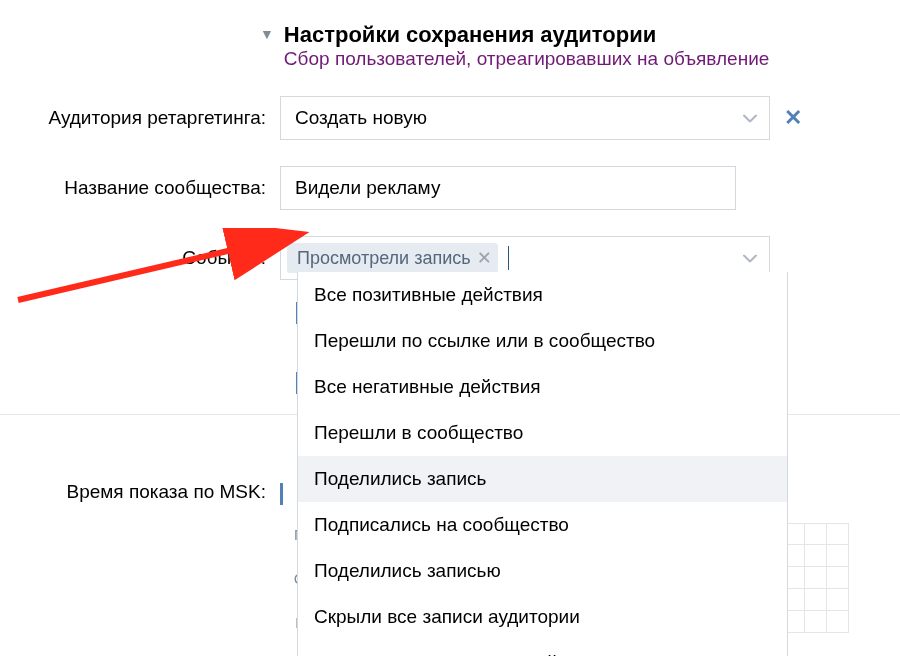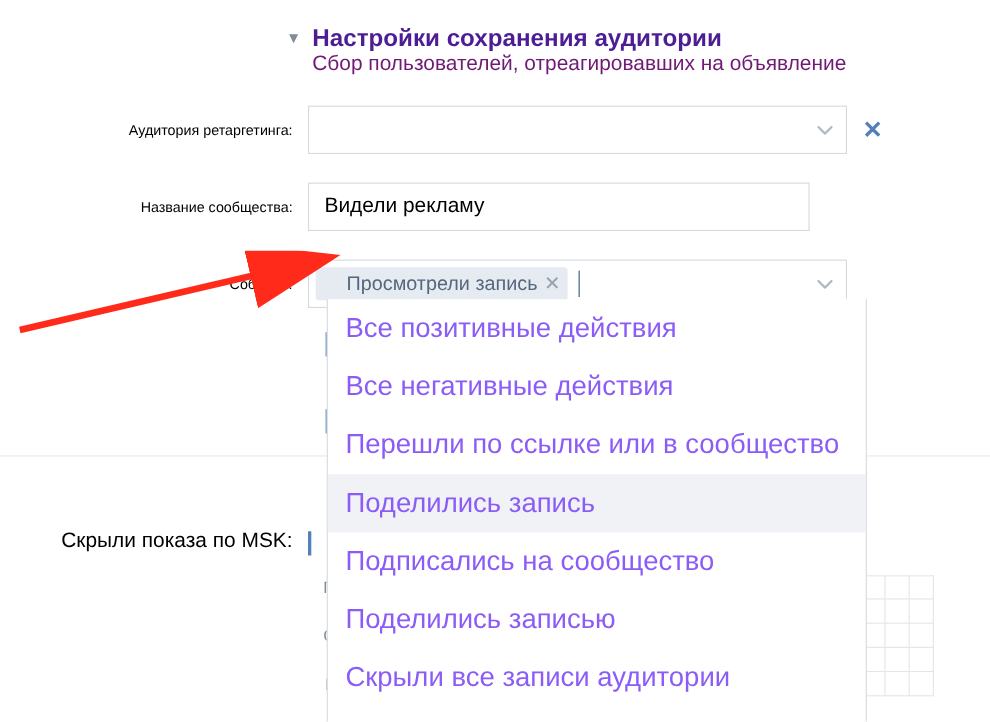--- a/index.html
+++ b/index.html
@@ -28,37 +28,37 @@
       font-size: 14px;
       margin-top: 4px;
     }
     .section-titles {
       display: flex;
       flex-direction: column;
     }
     .section-title {
       font-size: 22px;
       font-weight: 700;
-      color: #4c1d95;
+      color: #000000;
     }
     .section-subtitle {
       font-size: 19px;
       color: #701a75;
       margin-top: 0;
     }
     .form-row {
       display: flex;
       align-items: center;
       margin-top: 26px;
     }
     .form-label {
       width: 280px;
       text-align: right;
       padding-right: 14px;
-      font-size: 13px;
+      font-size: 19px;
       color: #000;
     }
     .select-wrap {
       position: relative;
       width: 490px;
       height: 44px;
       border: 1px solid #d3d9de;
       background: #fff;
       display: flex;
       align-items: center;
@@ -98,21 +98,21 @@
       display: flex;
       align-items: center;
       padding: 0 40px 0 6px;
     }
     .token {
       display: flex;
       align-items: center;
       background: #e5ebf1;
       color: #55677d;
       font-size: 18px;
-      padding: 4px 6px 4px 28px;
+      padding: 4px 6px 4px 10px;
       border-radius: 3px;
       gap: 6px;
     }
     .token-x {
       color: #99a2ad;
       font-size: 18px;
       font-weight: 400;
       cursor: pointer;
     }
     .cursor-bar {
@@ -126,22 +126,22 @@
       left: 297px;
       top: 272px;
       width: 491px;
       border: 1px solid #d3d9de;
       border-top: none;
       background: #fff;
       z-index: 10;
     }
     .dropdown-item {
       padding: 12px 16px;
-      font-size: 25px;
-      color: #8b5cf6;
+      font-size: 19px;
+      color: #000000;
       cursor: pointer;
     }
     .dropdown-item.highlighted {
       background: #f0f2f5;
     }
     .divider {
       position: absolute;
       left: 0;
       top: 414px;
       width: 900px;
@@ -216,20 +216,21 @@
   <span class="collapse-icon">▼</span>
   <div class="section-titles">
     <div class="section-title">Настройки сохранения аудитории</div>
     <div class="section-subtitle">Сбор пользователей, отреагировавших на объявление</div>
   </div>
 </div>
 
 <div class="form-row">
   <div class="form-label">Аудитория ретаргетинга:</div>
   <div class="select-wrap">
+    <span>Создать новую</span>
     <span class="select-chevron">
       <svg width="14" height="8" viewBox="0 0 14 8">
           <path d="M1 1 L7 7 L13 1" stroke="#aeb7c2" stroke-width="2" fill="none" stroke-linecap="round"></path>
         </svg>
     </span>
   </div>
   <span class="remove-x">✕</span>
 </div>
 
 <div class="form-row">
@@ -251,33 +252,34 @@
         </svg>
     </span>
   </div>
 </div>
 
 <div class="blue-tick" style="top:302px"></div>
 <div class="blue-tick" style="top:372px"></div>
 
 <div class="dropdown" id="dropdown">
     <div class="dropdown-item">Все позитивные действия</div>
+    <div class="dropdown-item">Перешли по ссылке или в сообщество</div>
     <div class="dropdown-item">Все негативные действия</div>
-    <div class="dropdown-item">Перешли по ссылке или в сообщество</div>
+    <div class="dropdown-item">Перешли в сообщество</div>
     <div class="dropdown-item highlighted">Поделились запись</div>
     <div class="dropdown-item">Подписались на сообщество</div>
     <div class="dropdown-item">Поделились записью</div>
     <div class="dropdown-item">Скрыли все записи аудитории</div>
     <div class="dropdown-item">Скрыли запись из новостей</div>
   </div>
 
 <div class="divider"></div>
 
 <div class="time-row">
-  <div class="time-label">Скрыли показа по MSK:</div>
+  <div class="time-label">Время показа по MSK:</div>
   <div class="blue-tick" style="top:8px;position:relative;left:0"></div>
   <div class="schedule-wrap">
 
     <div class="days" id="days">
         <div class="day-row">
           <div class="day-label">Пн</div>
           <div class="grid-cell"></div>
           <div class="grid-cell"></div>
           <div class="grid-cell"></div>
           <div class="grid-cell"></div>

